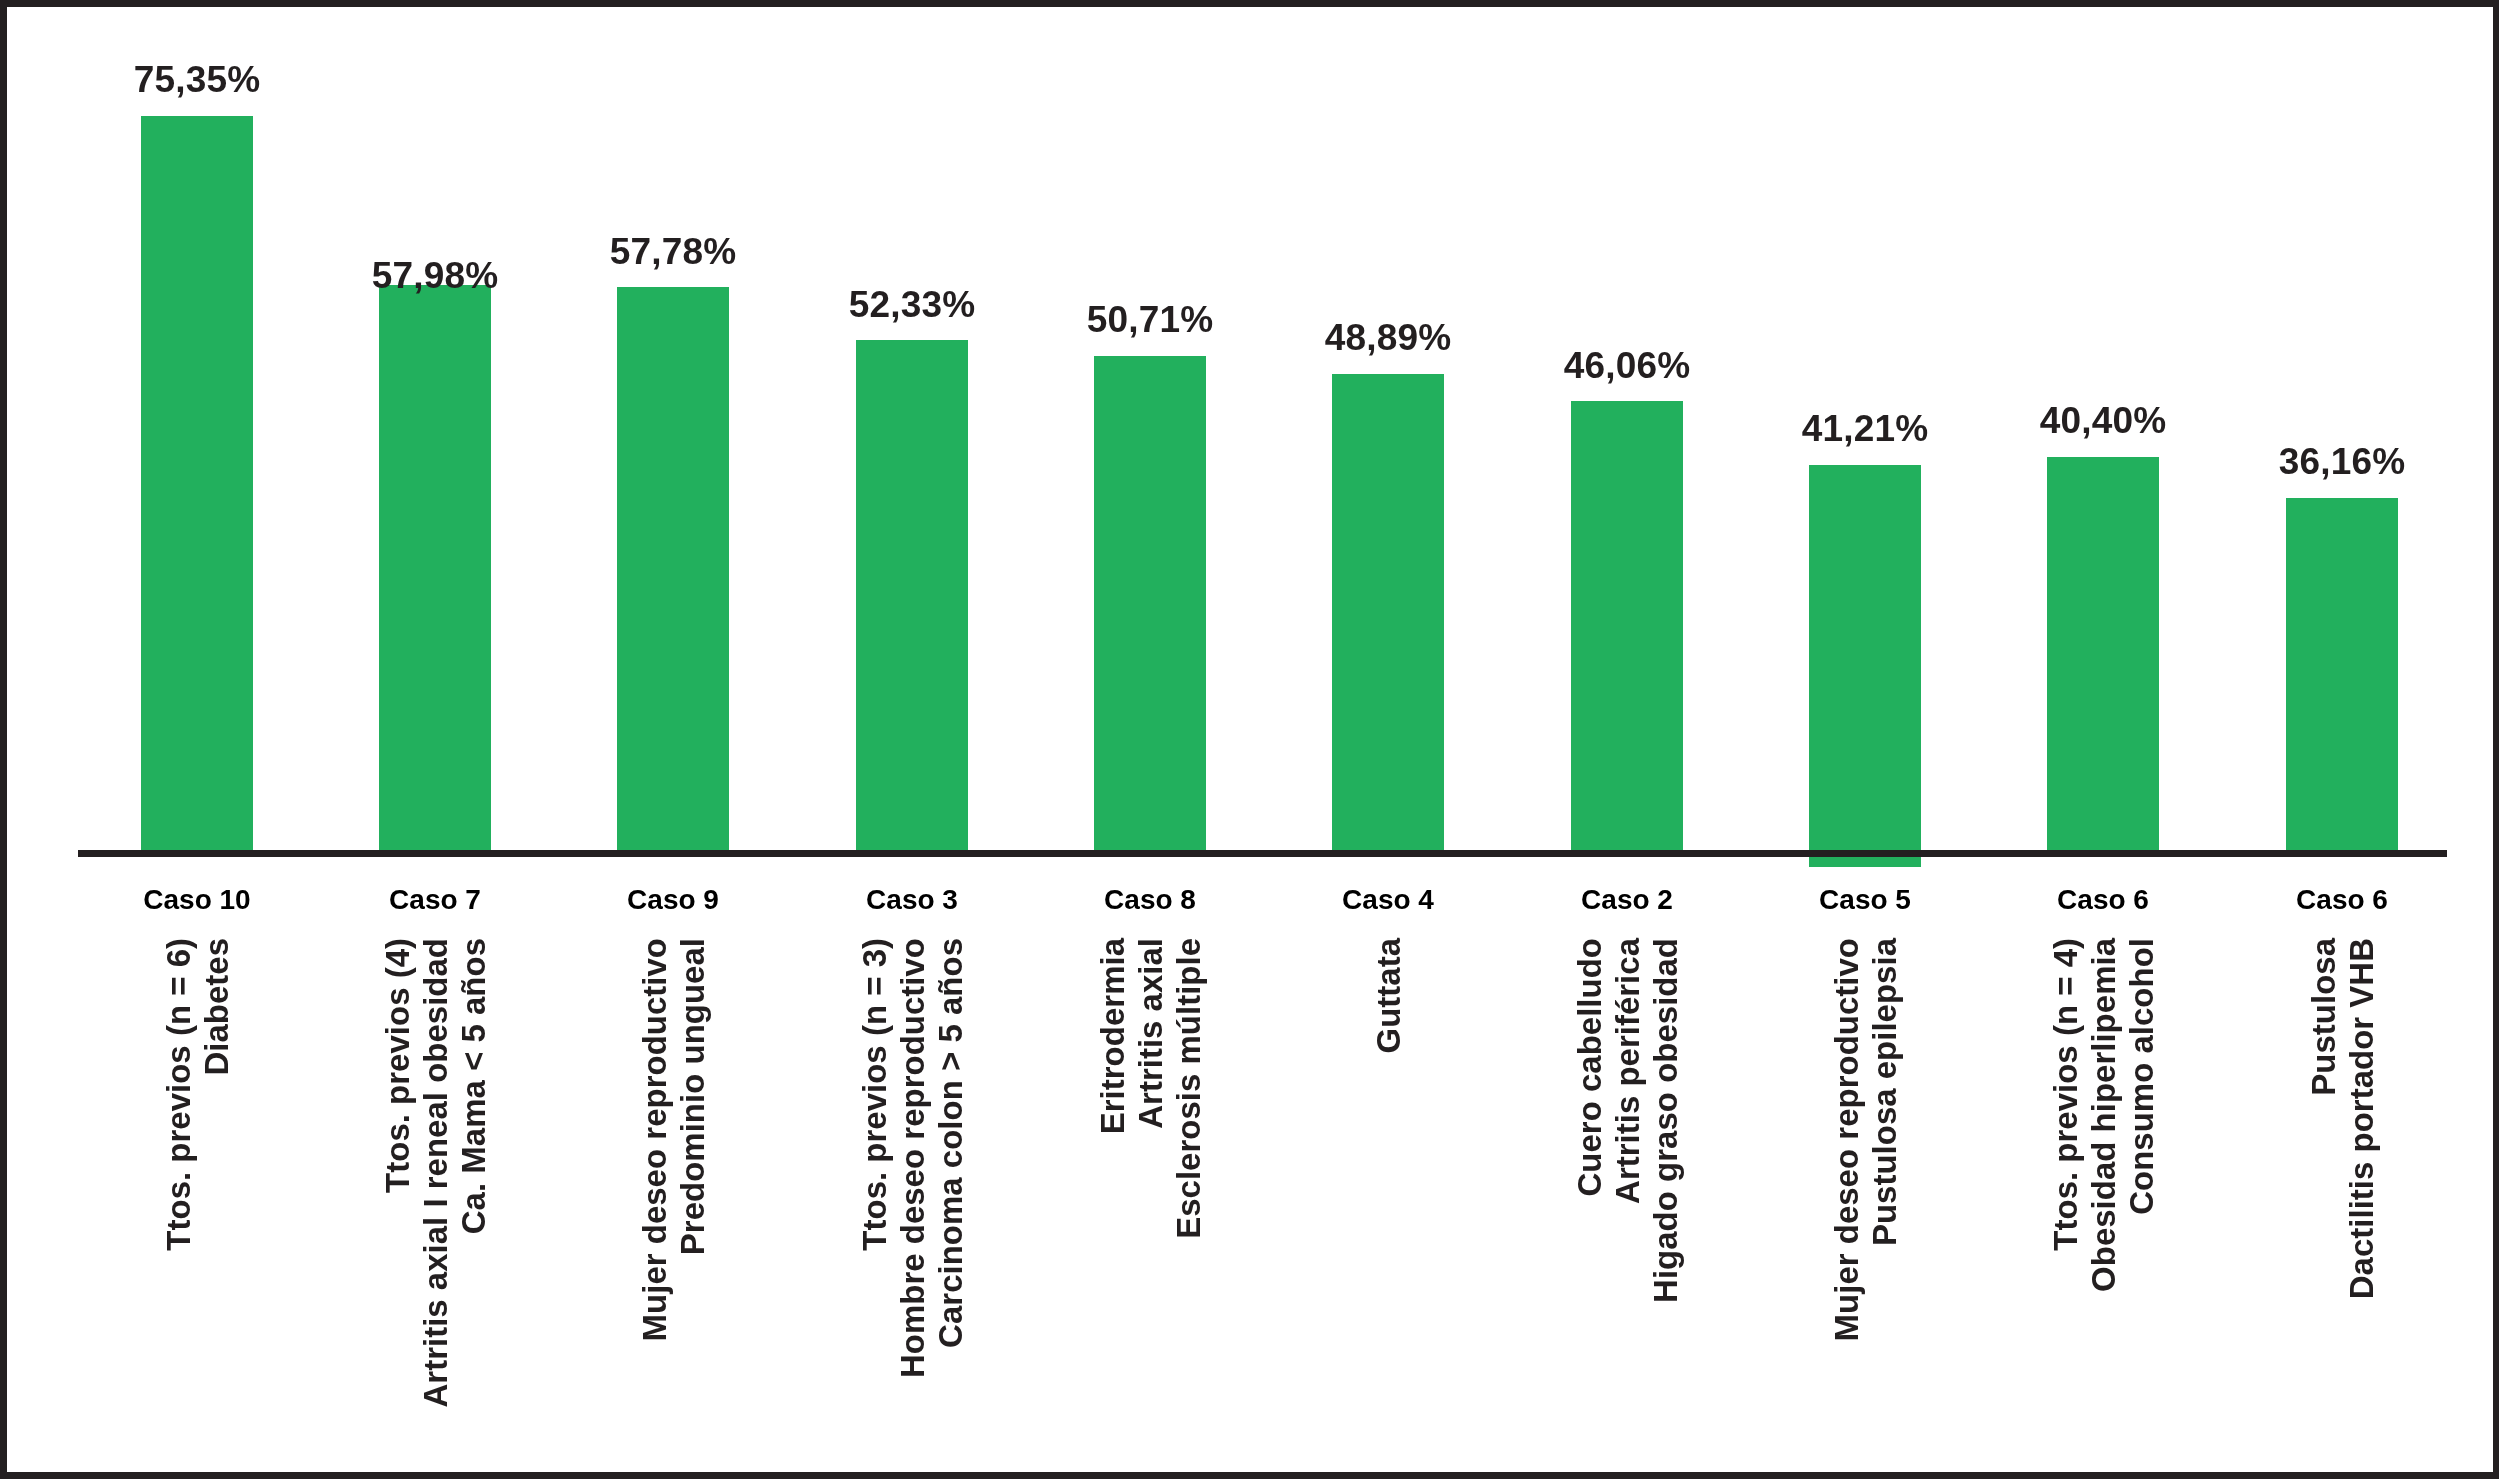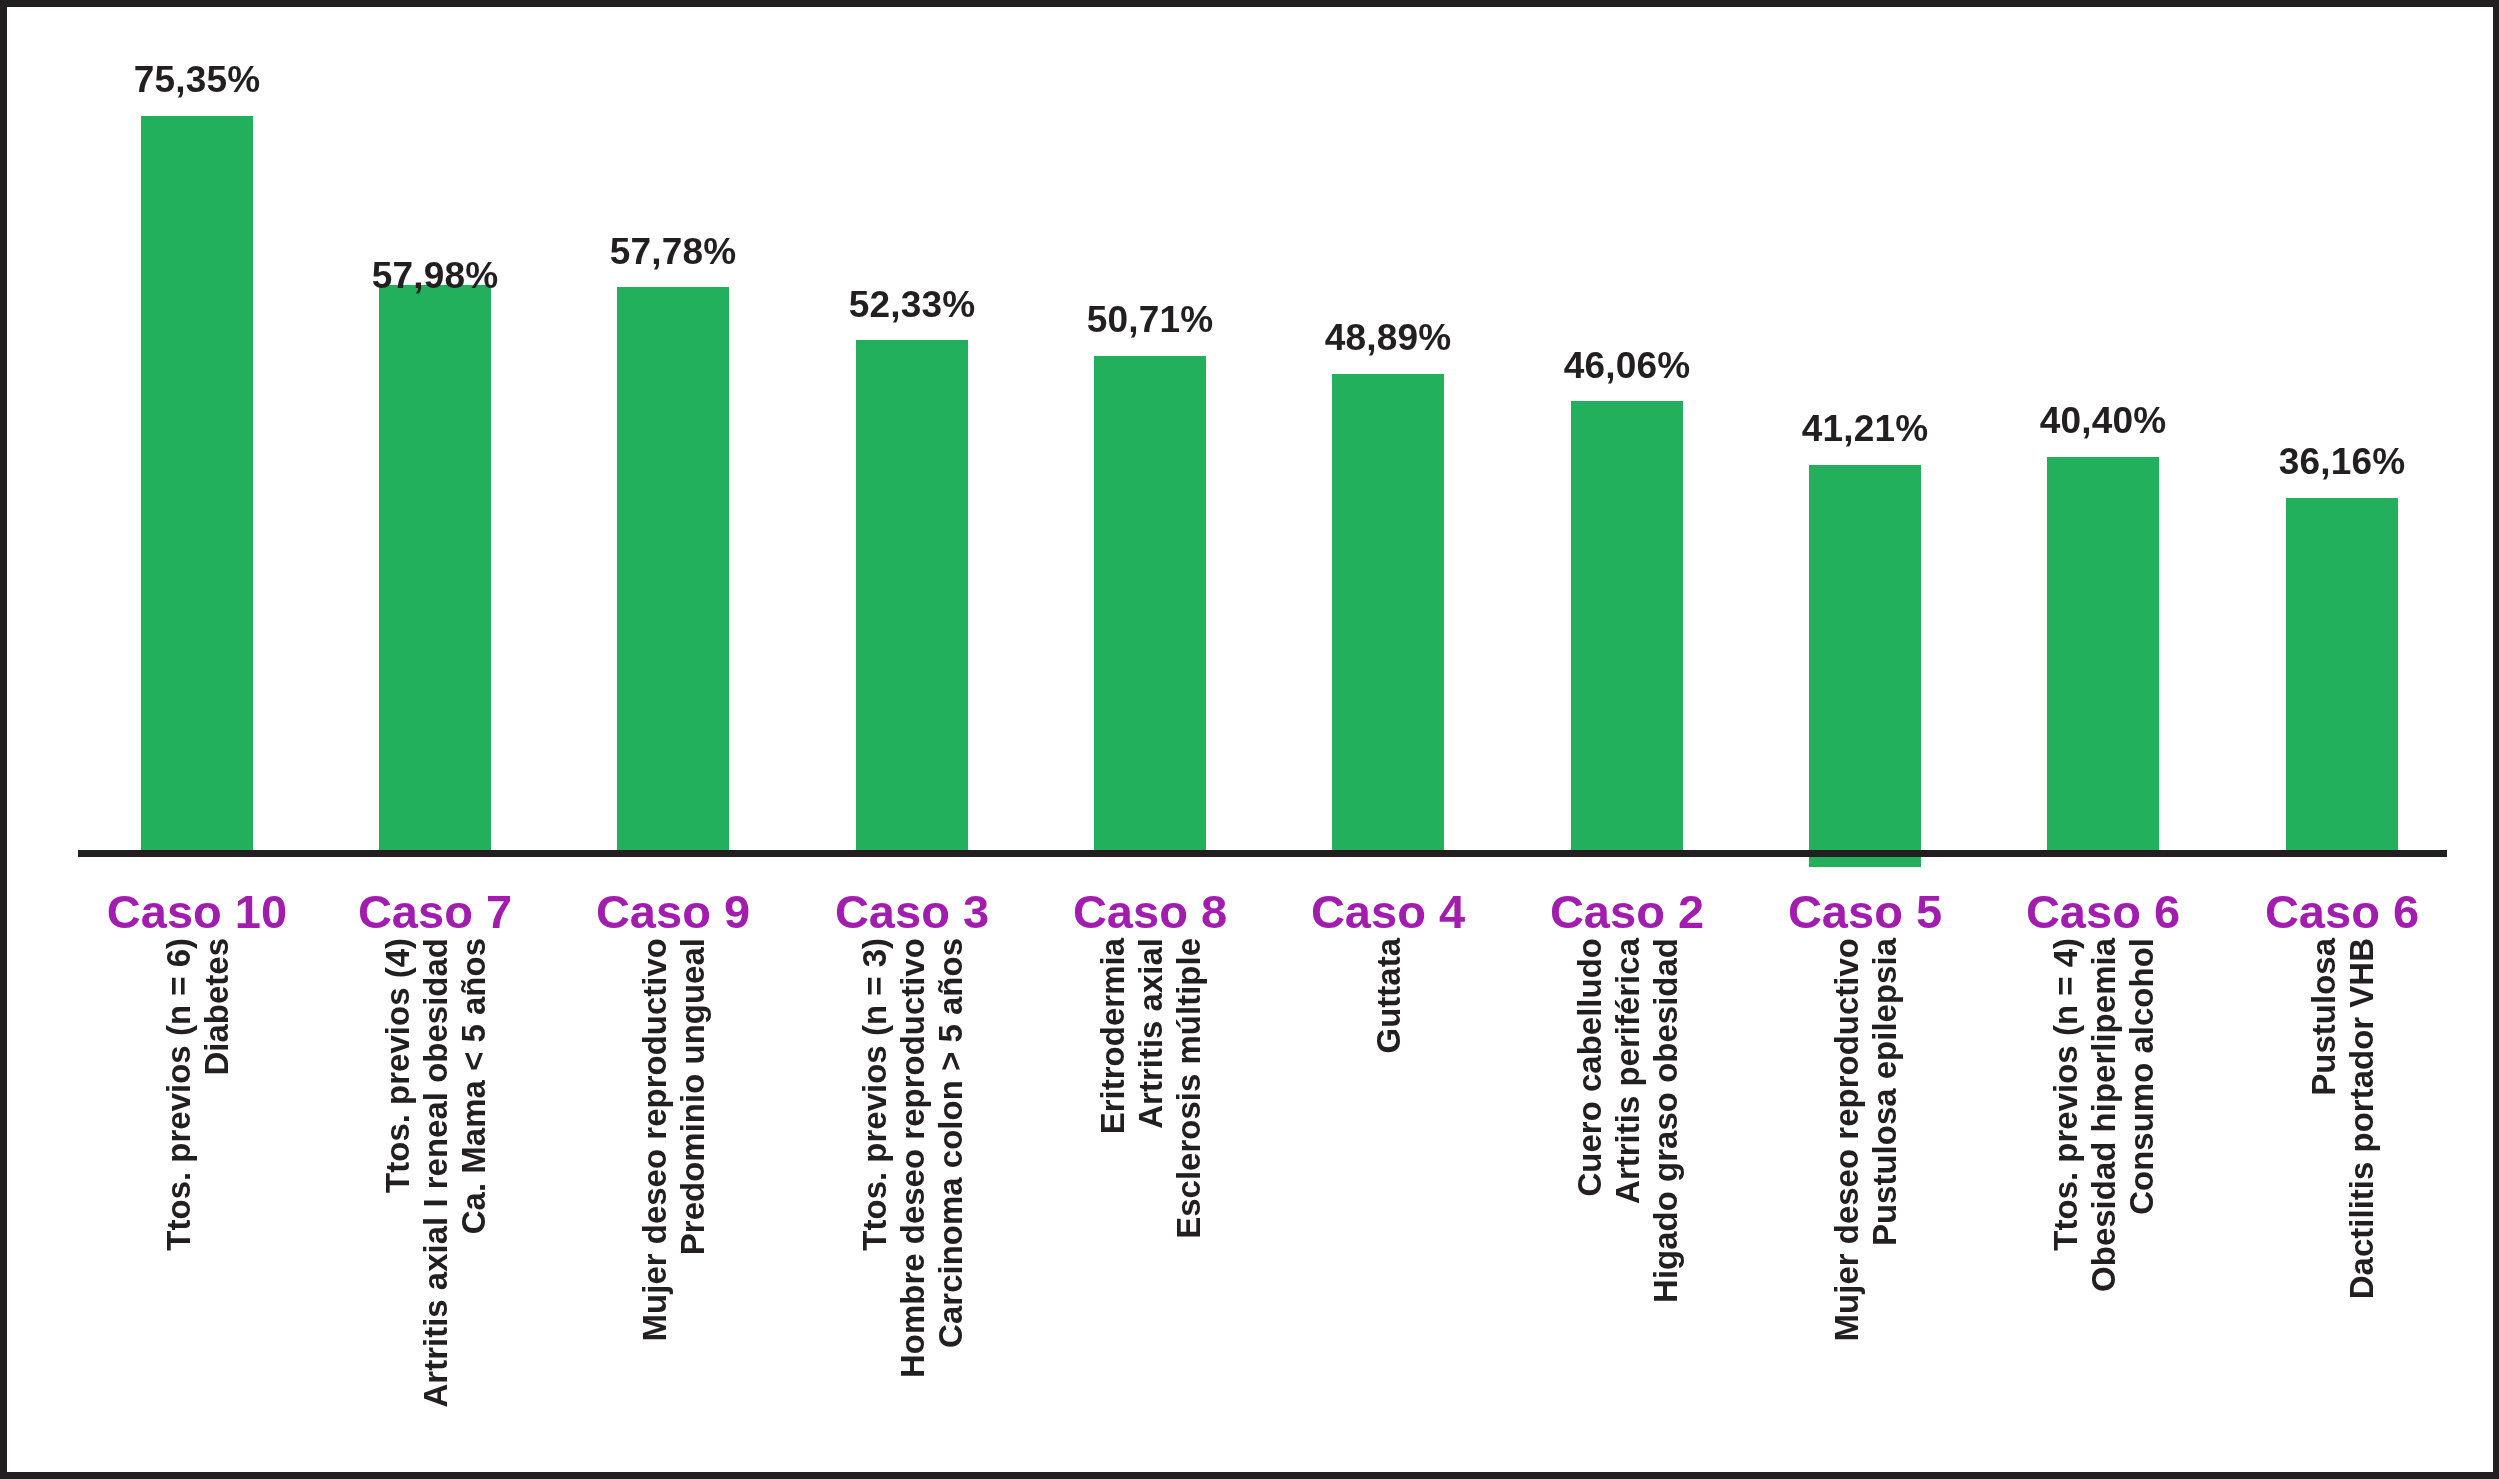--- a/index.html
+++ b/index.html
@@ -57,22 +57,22 @@
     font-size: 37px;
     color: #231f20;
     letter-spacing: 0.2px;
   }
   .cat-label {
     position: absolute;
     left: 50%;
     transform: translateX(-50%);
     top: 877px;
     white-space: nowrap;
-    font-size: 47px;
-    color: #a21caf;
+    font-size: 28px;
+    color: #000000;
   }
   .sub-stack {
     position: absolute;
     top: 931px;
     left: 50%;
     transform: translateX(-50%);
     display: flex;
     flex-direction: row;
     align-items: flex-start;
     justify-content: center;

